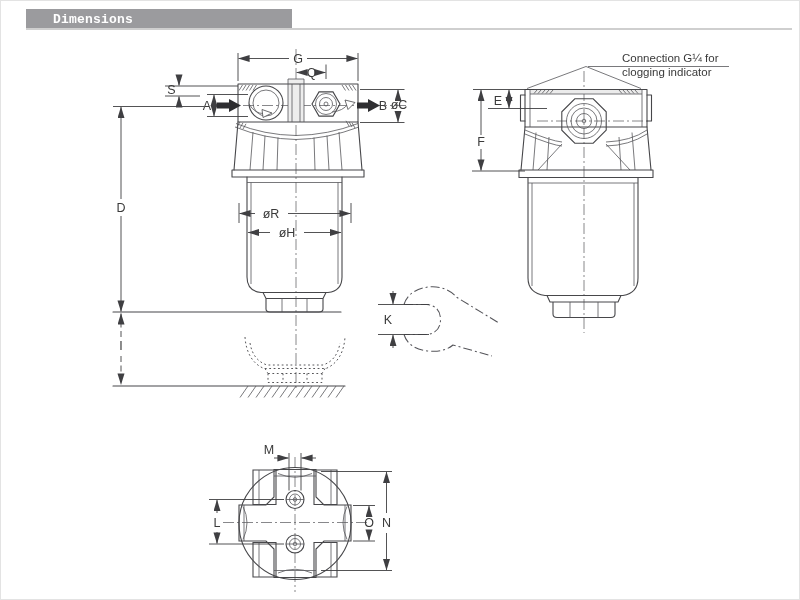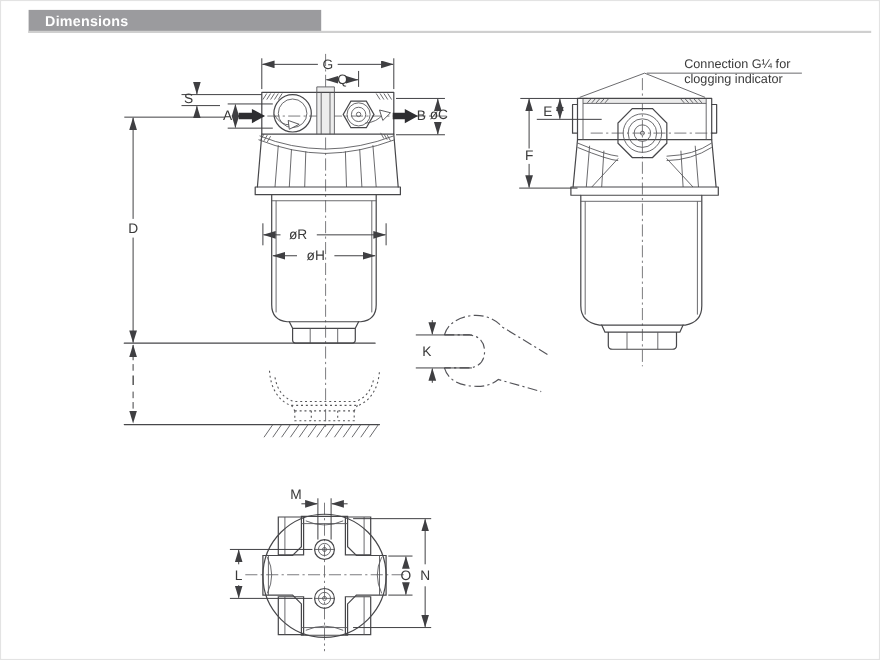--- a/index.html
+++ b/index.html
@@ -1,22 +1,22 @@
 <!DOCTYPE html>
 <html><head>
 <meta charset="utf-8">
 <style>
   html,body{margin:0;padding:0;background:#fff;}
   #page{position:relative;width:798px;height:598px;background:#ffffff;
         border:1px solid #e3e3e3;overflow:hidden;
         font-family:"Liberation Sans",sans-serif;}
   .header-bar{position:absolute;left:25px;top:8px;width:266px;height:21px;
         background:#9b9b9e;display:flex;align-items:center;}
-  .header-bar span{color:#ffffff;font-weight:bold;font-size:13px;padding-left:15px;
-        letter-spacing:.2px;}
+  .header-bar span{color:#ffffff;font-weight:bold;font-size:13px;padding-left:27px;
+        letter-spacing:.2px;font-family:Liberation Mono, monospace;}
   .header-rule{position:absolute;left:25px;top:27px;width:766px;height:0;
         border-top:2px solid #cfcfcf;}
   svg{position:absolute;left:0;top:0;}
   text{font-family:"Liberation Sans",sans-serif;font-size:12.5px;fill:#3a3a3a;}
   text.note{font-size:11.5px;}
   .ol{stroke:#47474a;stroke-width:1.1;fill:none;stroke-linecap:round;}
   .thin{stroke:#57575a;stroke-width:.8;fill:none;}
   .dim{stroke:#3f3f42;stroke-width:.9;fill:none;}
   .cl{stroke:#6a6a6d;stroke-width:.8;fill:none;stroke-dasharray:11 3 2 3;}
   .dot{stroke:#57575a;stroke-width:1;fill:none;stroke-dasharray:1.8 2.6;}

